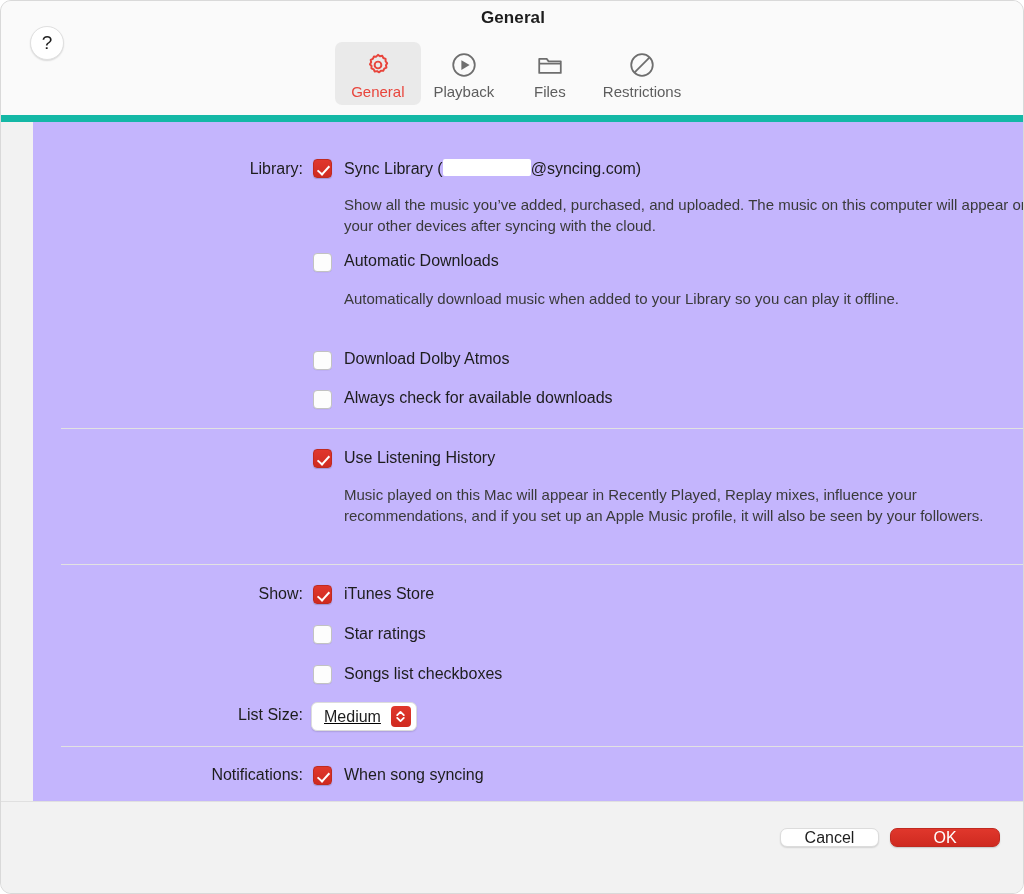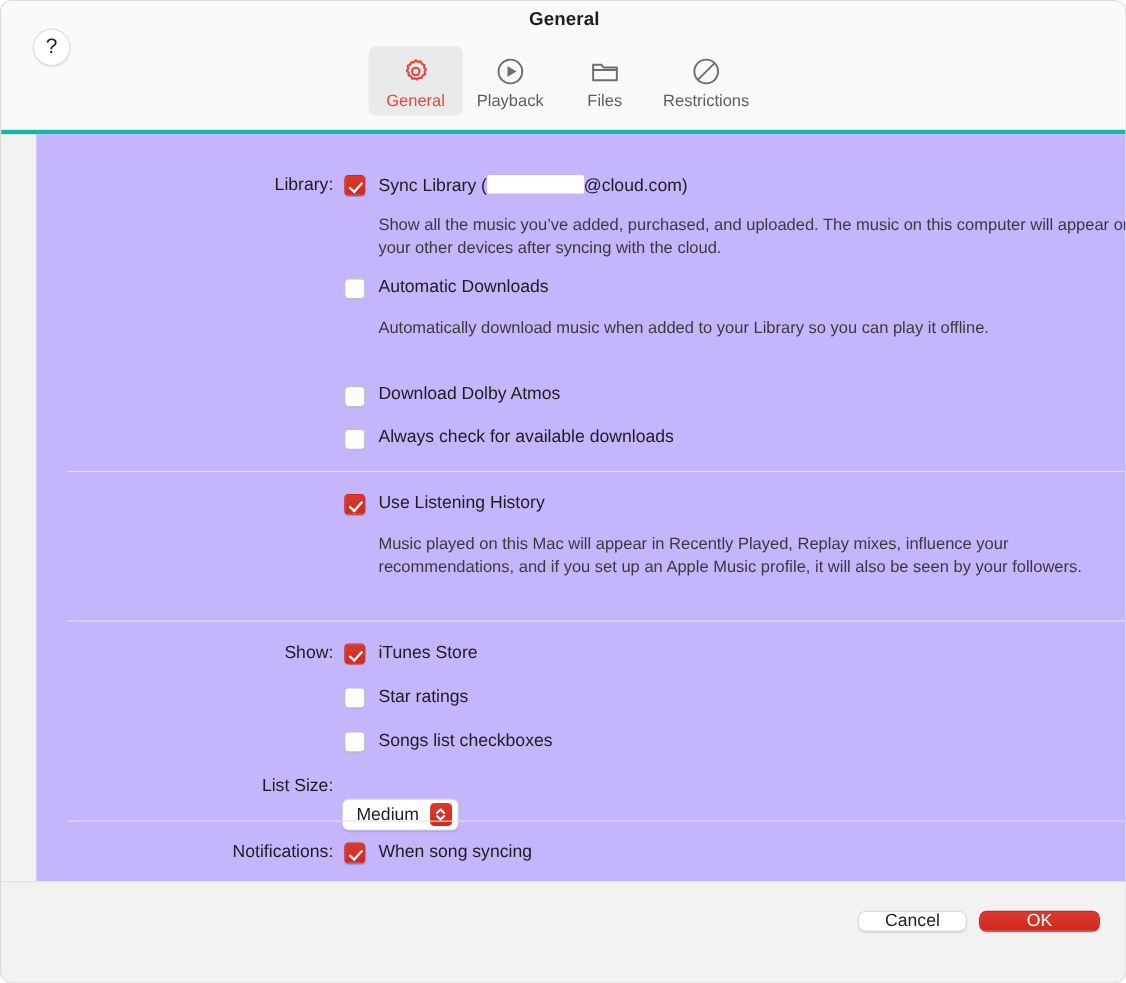--- a/index.html
+++ b/index.html
@@ -23,21 +23,21 @@
     border: 1px solid #d9d9d9;
   }
 
   
   #header {
     position: absolute;
     left: 0; top: 0;
     width: 1024px;
     height: 121px;
     background: #fafafa;
-    border-bottom: 4px solid #14b8a6;
+    border-bottom: 7px solid #14b8a6;
     box-sizing: border-box;
   }
   #window-title {
     position: absolute;
     left: 0; top: 7px;
     width: 1024px;
     text-align: center;
     font-size: 17px;
     font-weight: bold;
     color: #1d1d1d;
@@ -308,21 +308,21 @@
   </div>
 
   <div id="content">
 
     <div class="lblbox" style="top:38px;">
       <span class="lbl">Library:</span>
     </div>
 
     <div class="cbox on" style="left:280px; top:37px;"></div>
     <div class="ctext" style="left:311px; top:37px;">
-      <span>Sync Library (</span><span class="redact"></span><span>@cloud.com)</span>
+      <span>Sync Library (</span><span class="redact"></span><span>@syncing.com)</span>
     </div>
 
     <div class="desc" style="left:311px; top:72px;">Show all the music you’ve added, purchased, and uploaded. The music on this computer will appear on your other devices after syncing with the cloud.</div>
 
     <div class="cbox off" style="left:280px; top:131px;"></div>
     <div class="ctext" style="left:311px; top:130px;">Automatic Downloads</div>
 
     <div class="desc" style="left:311px; top:166px;">Automatically download music when added to your Library so you can play it offline.</div>
 
     <div class="cbox off" style="left:280px; top:229px;"></div>
@@ -350,21 +350,21 @@
     <div class="cbox off" style="left:280px; top:503px;"></div>
     <div class="ctext" style="left:311px; top:503px;">Star ratings</div>
 
     <div class="cbox off" style="left:280px; top:543px;"></div>
     <div class="ctext" style="left:311px; top:543px;">Songs list checkboxes</div>
 
     <div class="lblbox" style="top:584px;">
       <span class="lbl">List Size:</span>
     </div>
 
-    <div class="popup" style="left:278px; top:604px;">
+    <div class="popup" style="left:278px; top:580px;text-decoration:underline;">
       <span class="popup-value">Medium</span>
       <span class="stepper">
         <svg width="13" height="15" viewBox="0 0 13 15" fill="none" stroke="#ffffff" stroke-width="1.9" stroke-linecap="round" stroke-linejoin="round">
           <path d="M3.2 6.1 L6.5 2.9 L9.8 6.1"></path>
           <path d="M3.2 8.9 L6.5 12.1 L9.8 8.9"></path>
         </svg>
       </span>
     </div>
 
     <div class="divider" style="top:624px;"></div>

